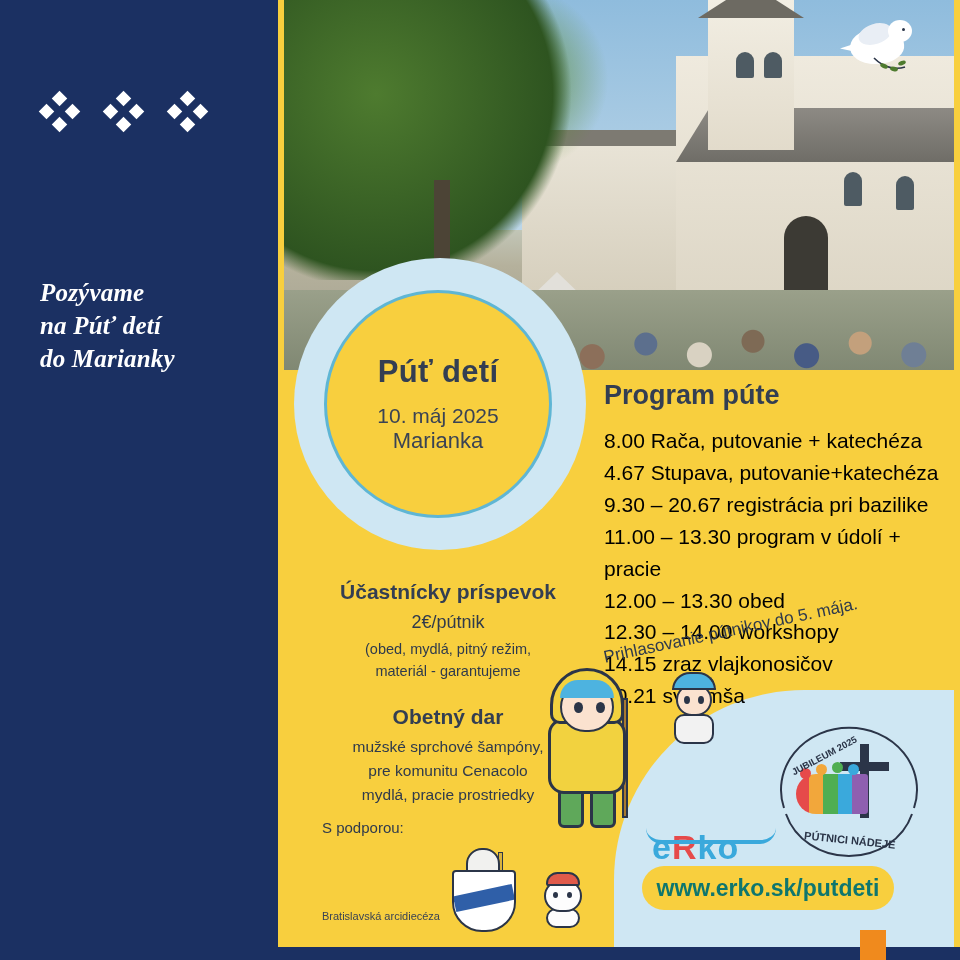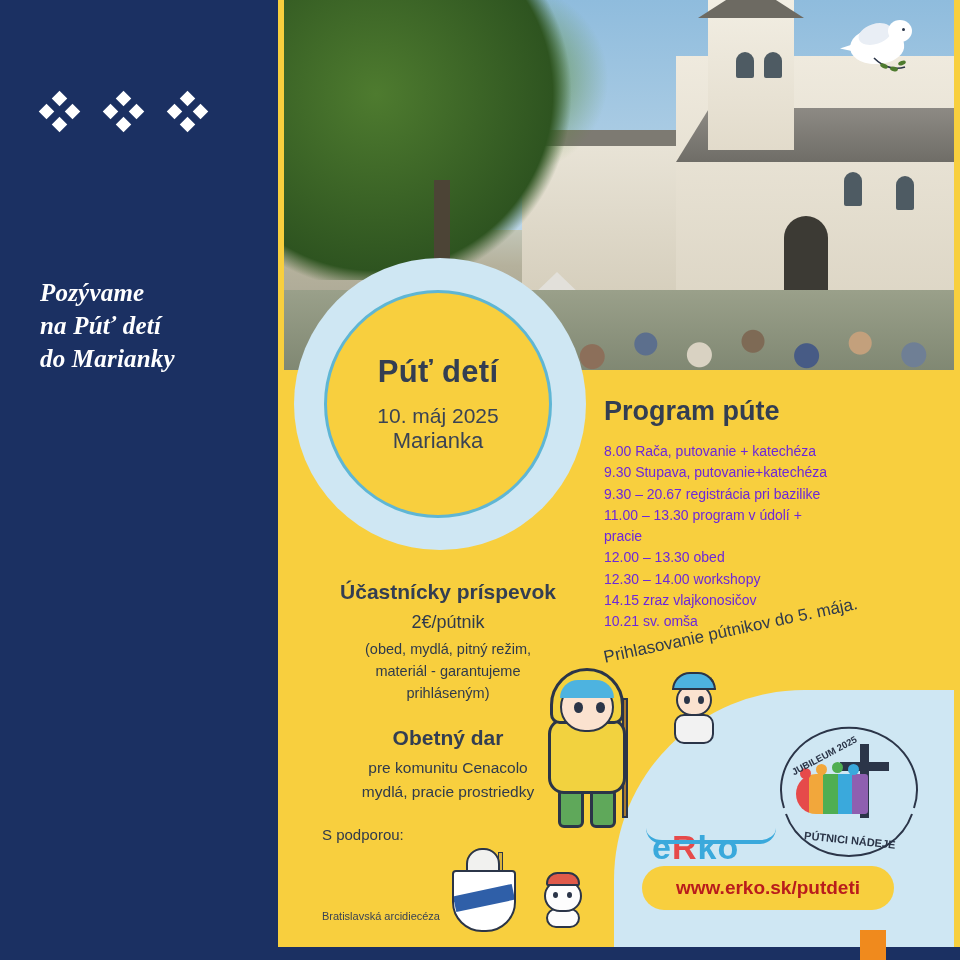--- a/index.html
+++ b/index.html
@@ -215,33 +215,33 @@
   }
 
   
   .program {
     position: absolute;
     left: 320px; top: 380px;
     width: 340px;
     color: #2b3548;
   }
   .program h2 {
-    margin: 16px 0 14px 0;
+    margin: 0 0 14px 0;
     font-size: 27px;
     font-weight: bold;
     color: #333e52;
   }
   .program ul {
     margin: 0; padding: 0;
     list-style: none;
   }
   .program li {
-    font-size: 14px;
+    font-size: 21px;
     line-height: 1.52;
-    color: #6d28d9;
+    color: #000000;
   }
 
   
   .left-col {
     position: absolute;
     left: 30px; top: 580px;
     width: 268px;
     text-align: center;
     color: #2f3a4c;
   }
@@ -265,21 +265,21 @@
     color: #333e52;
     margin-top: 22px;
     margin-bottom: 6px;
   }
   .lc-list {
     font-size: 15.5px;
     line-height: 1.55;
   }
   .lc-support {
     font-size: 15px;
-    margin-top: 22px;
+    margin-top: 12px;
     text-align: left;
     padding-left: 8px;
   }
   .lc-dioc {
     position: absolute;
     left: 8px; top: 330px;
     font-size: 11px;
     color: #3a4354;
   }
 
@@ -303,22 +303,22 @@
 
   .url-pill {
     position: absolute;
     left: 358px; top: 866px;
     width: 252px; height: 44px;
     background: #f8cf3e;
     border-radius: 22px;
     display: flex;
     align-items: center;
     justify-content: center;
-    color: #b91c1c;
-    font-size: 19px;
+    color: #0f766e;
+    font-size: 23px;
     font-weight: bold;
   }
 
   
   .erko-logo {
     position: absolute;
     left: 368px; top: 828px;
     font-size: 34px;
     font-weight: bold;
     color: #3aa9dc;
@@ -606,44 +606,44 @@
         <div class="yc-date">10. máj 2025</div>
         <div class="yc-place">Marianka</div>
       </div>
 
       <div class="bottom-blue"></div>
 
       <div class="program">
         <h2>Program púte</h2>
         <ul>
           <li>8.00 Rača, putovanie + katechéza</li>
-          <li>9.30 Stupava, putovanie+katechéza</li>
+          <li>4.67 Stupava, putovanie+katechéza</li>
           <li>9.30 – 20.67 registrácia pri bazilike</li>
           <li>11.00 – 13.30 program v údolí +</li>
           <li>pracie</li>
           <li>12.00 – 13.30 obed</li>
           <li>12.30 – 14.00 workshopy</li>
           <li>14.15 zraz vlajkonosičov</li>
           <li>10.21 sv. omša</li>
         </ul>
       </div>
 
       <div class="rot-note">Prihlasovanie pútnikov do 5. mája.</div>
 
       <div class="left-col">
         <div class="lc-h">Účastnícky príspevok</div>
         <div class="lc-price">2€/pútnik</div>
         <div class="lc-small">
           <div>(obed, mydlá, pitný režim,</div>
           <div>materiál - garantujeme</div>
-          <div>prihláseným)</div>
         </div>
 
         <div class="lc-h2">Obetný dar</div>
         <div class="lc-list">
+          <div>mužské sprchové šampóny,</div>
           <div>pre komunitu Cenacolo</div>
           <div>mydlá, pracie prostriedky</div>
         </div>
 
         <div class="lc-support">S podporou:</div>
         <div class="lc-dioc">Bratislavská arcidiecéza</div>
       </div>
 
       <div class="mascot-big">
         <div class="mb-staff"></div>

